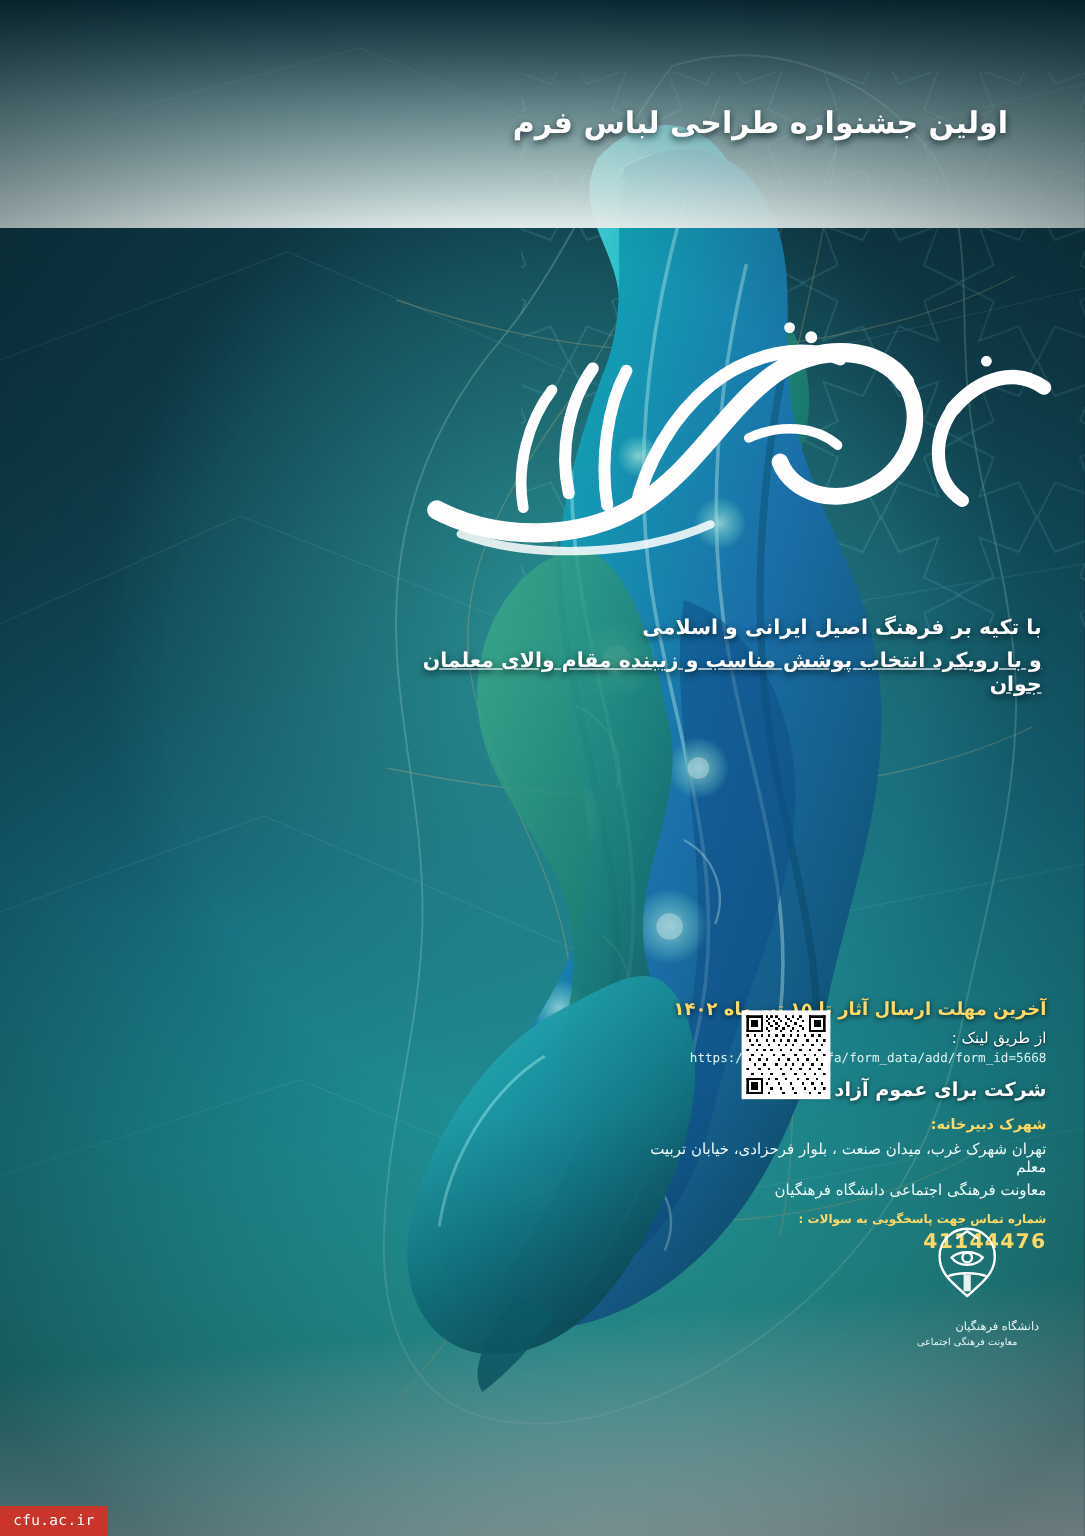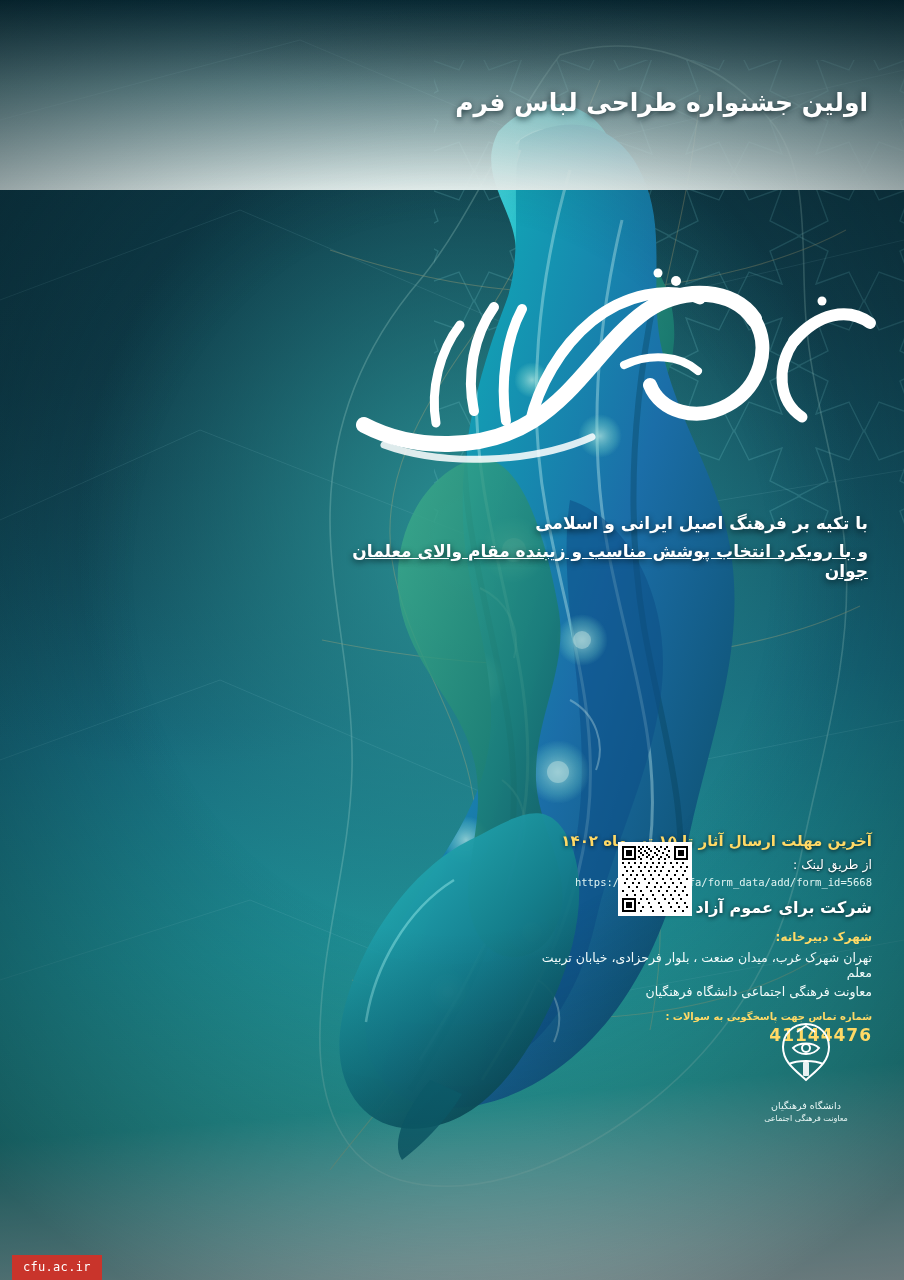--- a/index.html
+++ b/index.html
@@ -40,21 +40,21 @@
     left: 0; right: 0; bottom: 60px; height: 90px;
     background: radial-gradient(ellipse 38% 70% at 52% 60%, rgba(10,40,48,.45) 0%, rgba(10,40,48,0) 72%);
   }
 
   
   .scarf-wrap { position:absolute; left:270px; top:80px; width:640px; height:1090px; }
 
   
   .headline {
     position: absolute;
-    right: 36px;
+    right: 64px;
     top: 88px;
     text-align: left;
     color: #ffffff;
     text-shadow: 0 2px 6px rgba(0,20,26,.75);
     z-index: 6;
   }
   .headline .l1 { font-size: 25px; font-weight: bold; letter-spacing: .2px; }
   .headline .l2 { font-size: 25px; font-weight: bold; margin-top: 10px; }
 
   .wordmark {
@@ -176,31 +176,32 @@
     right: 38px;
     top: 1018px;
     width: 120px;
     text-align: center;
     z-index: 7;
   }
   .logo-block .logo-caption1 {
     color: #eaf7f5;
     font-size: 9.5px;
     margin-top: 4px;
+    text-align: right;
   }
   .logo-block .logo-caption2 {
     color: #eaf7f5;
     font-size: 8px;
     margin-top: 3px;
   }
 
   
   .footer-badge {
     position: absolute;
-    left: 12px;
+    left: 0;
     bottom: 0;
     background: #c9342b;
     color: #ffffff;
     font-family: "DejaVu Sans Mono", "Liberation Mono", monospace;
     font-size: 12px;
     padding: 5px 11px 6px 11px;
     direction: ltr;
     z-index: 9;
     letter-spacing: .3px;
   }

